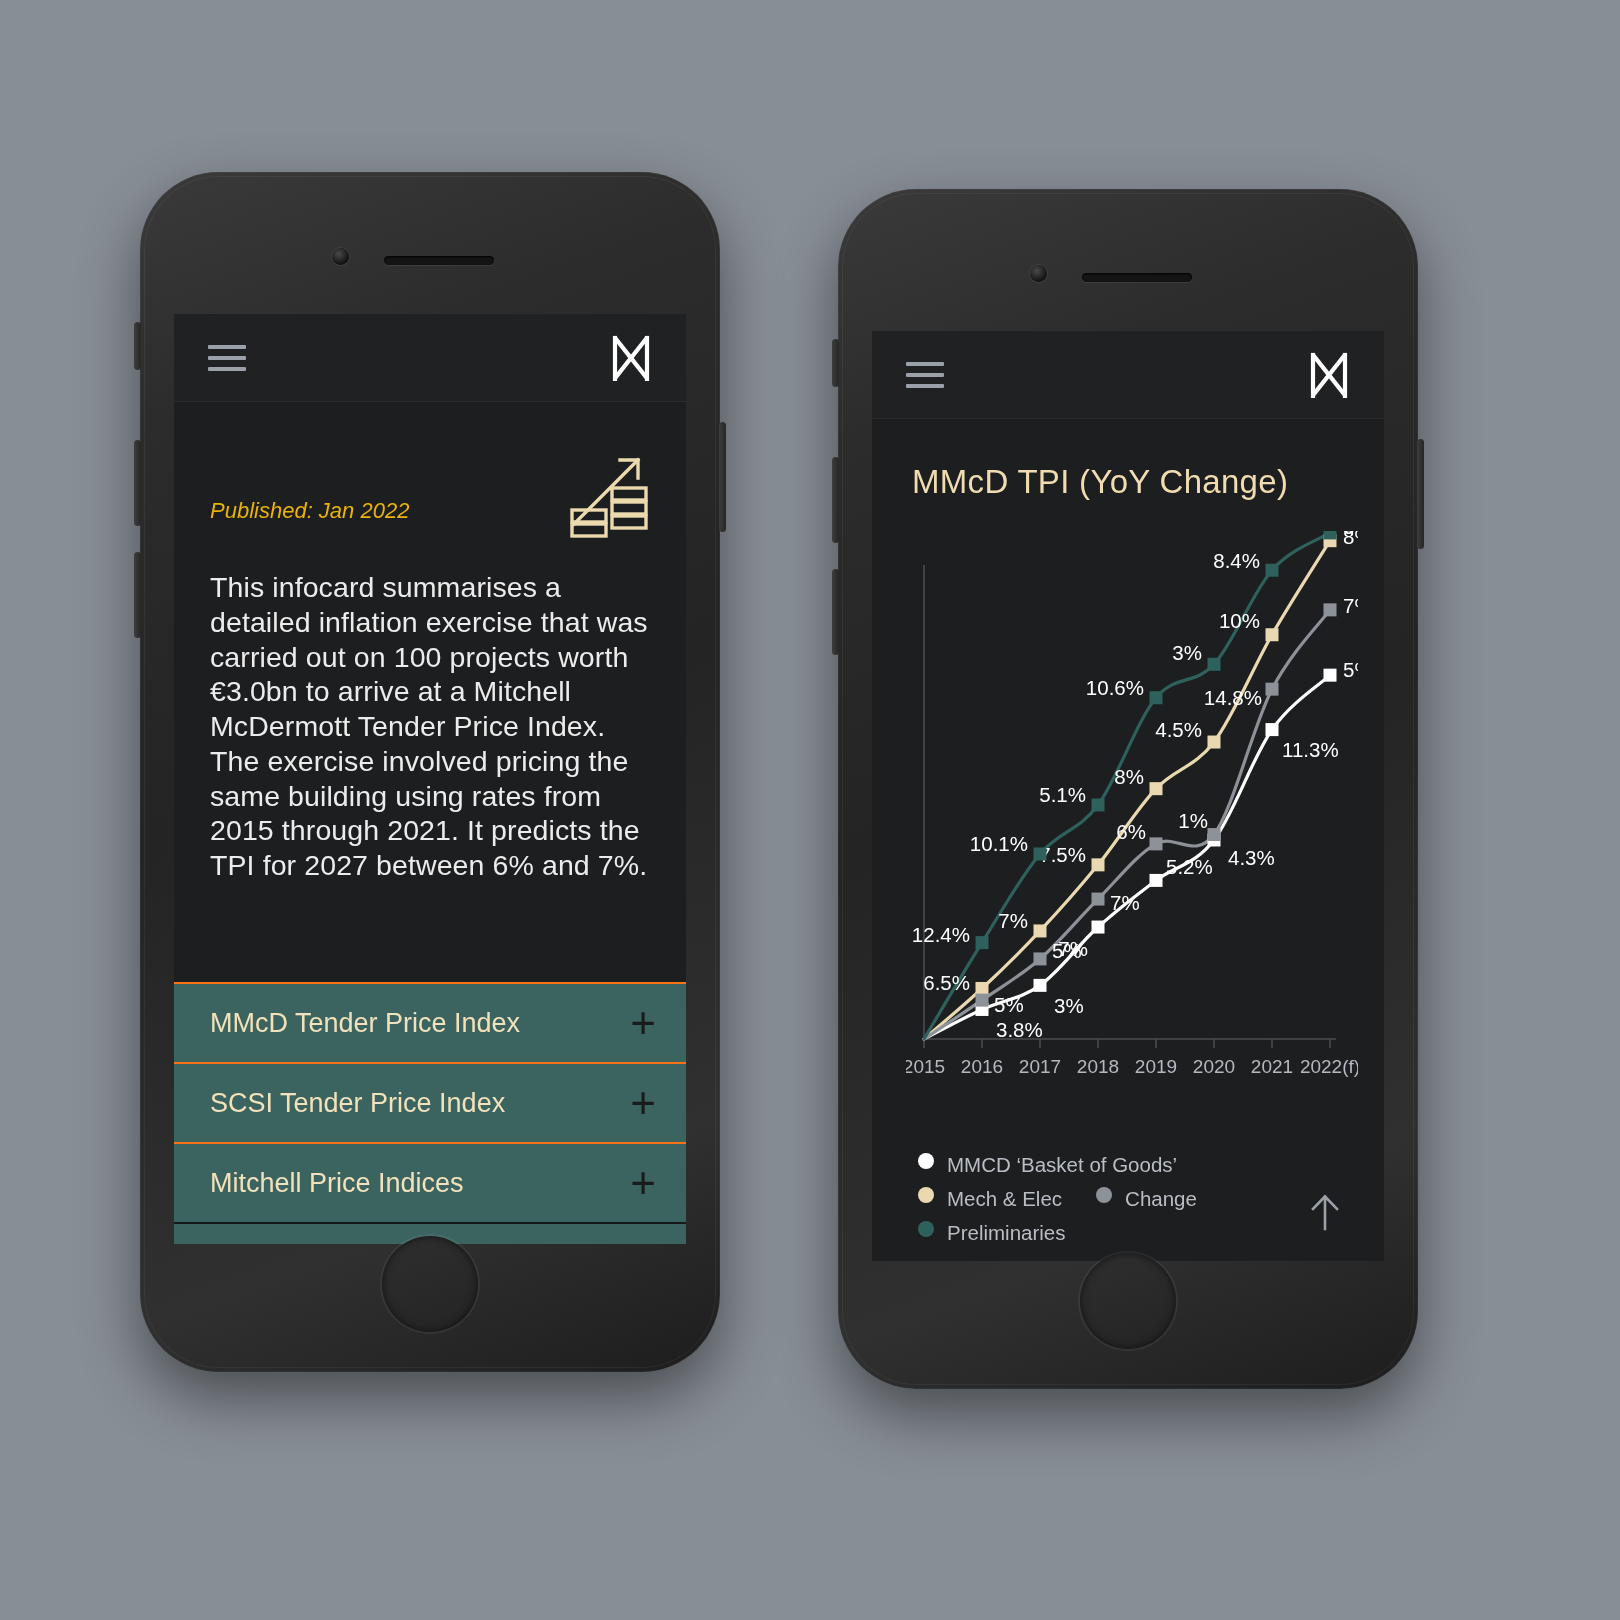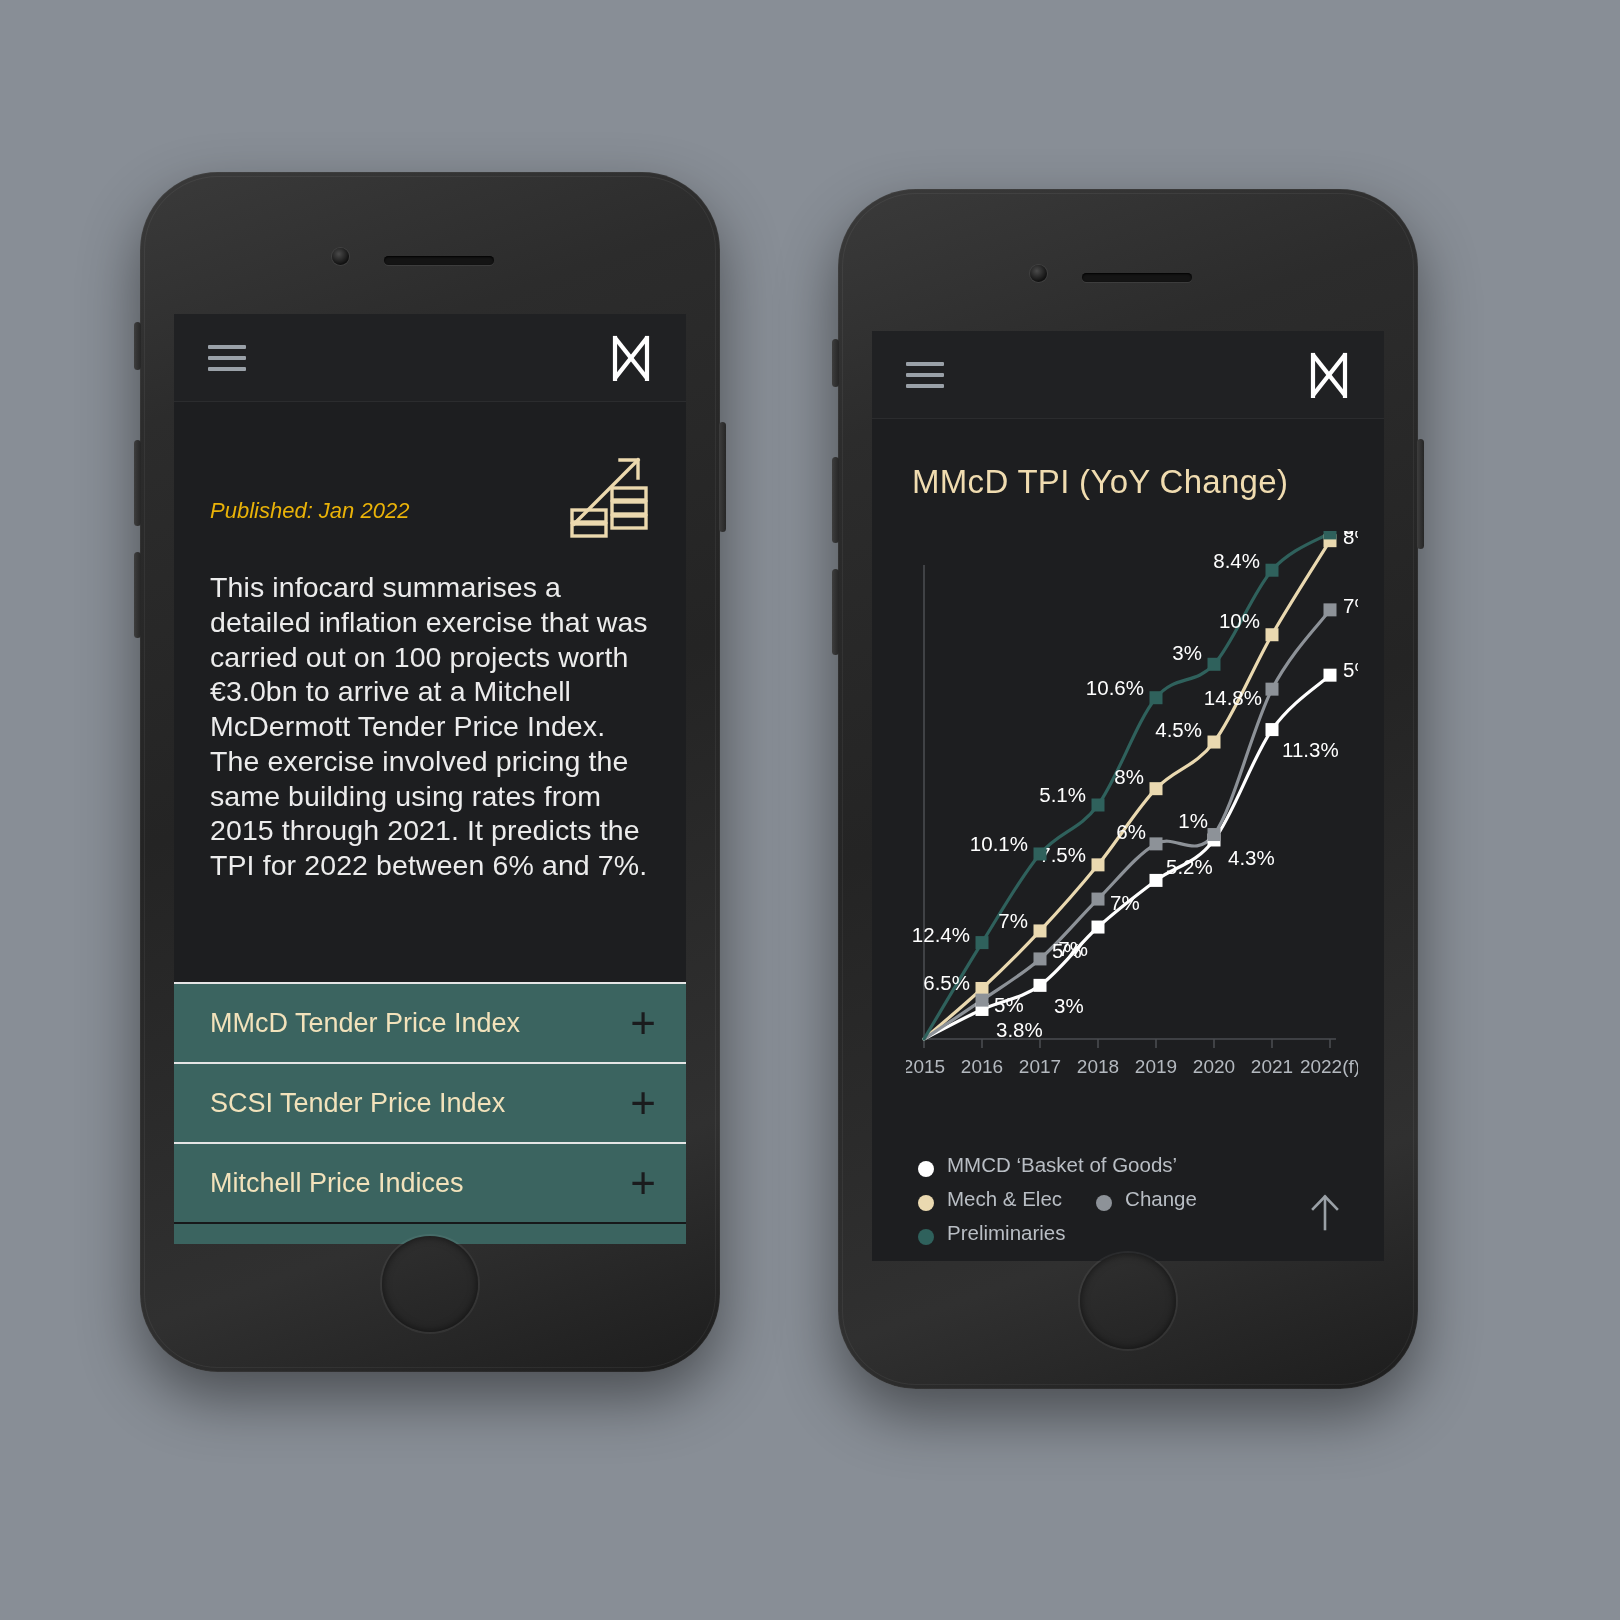--- a/index.html
+++ b/index.html
@@ -82,34 +82,34 @@
   .infl-icon{ position:absolute; right:32px; top:46px; width:96px; height:92px;}
   .para{
     color:#ececec; font-size:28.5px; line-height:1.22; margin-top:46px;
     letter-spacing:.1px;
   }
 
   .accordion{ position:absolute; left:0; right:0; bottom:0; }
   .acc-item{
     background:#3b6460; height:80px; display:flex; align-items:center;
     justify-content:space-between; padding:0 30px 0 36px;
-    border-top:2px solid #e5e5e5; cursor:pointer;
+    border-top:2px solid #f97316; cursor:pointer;
   }
   .acc-item .lbl{ color:#f2e2bb; font-size:27px; }
   .acc-item .plus{ color:#1a1b1d; font-size:44px; line-height:0.7; font-weight:300; }
   .acc-stub{ background:#3b6460; height:22px; border-top:2px solid #17181a;}
 
   
   .chart-wrap{ padding:44px 30px 0 34px; position:relative; height:calc(100% - 88px); }
   .chart-title{ color:#f0dcb0; font-size:33px; letter-spacing:.3px; margin-left:6px;}
   .plot{ position:relative; width:100%; height:600px; margin-top:30px;}
   .plot svg{ display:block; }
 
   .legend{ margin-top:22px; padding-left:12px; display:flex; flex-wrap:wrap; gap:10px 34px; max-width:470px;}
-  .leg{ display:flex; align-items:flex-end; gap:13px; }
+  .leg{ display:flex; align-items:flex-start; gap:13px; }
   .leg .dot{ width:16px; height:16px; border-radius:50%; display:inline-block;}
   .leg .lt{ color:#b9bec4; font-size:20.5px; white-space:nowrap;}
   .scrolltop{ position:absolute; right:42px; bottom:30px; width:34px; height:38px;}
 </style>
 </head>
 <body>
 
 <div class="stage">
 
   <div class="phone left">
@@ -147,21 +147,21 @@
             <path d="M62 12 L80 12 L80 30"></path>
             <rect x="54" y="40" width="34" height="12"></rect>
             <rect x="54" y="54" width="34" height="12"></rect>
             <rect x="54" y="68" width="34" height="12"></rect>
             <rect x="14" y="62" width="34" height="12"></rect>
             <rect x="14" y="76" width="34" height="12"></rect>
           </g>
         </svg>
 
         <div class="published">Published: Jan 2022</div>
-        <div class="para">This infocard summarises a detailed inflation exercise that was carried out on 100 projects worth €3.0bn to arrive at a Mitchell McDermott Tender Price Index. The exercise involved pricing the same building using rates from 2015 through 2021. It predicts the TPI for 2022 between 6% and 7%.</div>
+        <div class="para">This infocard summarises a detailed inflation exercise that was carried out on 100 projects worth €3.0bn to arrive at a Mitchell McDermott Tender Price Index. The exercise involved pricing the same building using rates from 2015 through 2021. It predicts the TPI for 2027 between 6% and 7%.</div>
       </div>
 
       <div class="accordion">
         <div class="acc-item">
           <span class="lbl">MMcD Tender Price Index</span>
           <span class="plus">+</span>
         </div>
         <div class="acc-item">
           <span class="lbl">SCSI Tender Price Index</span>
           <span class="plus">+</span>

